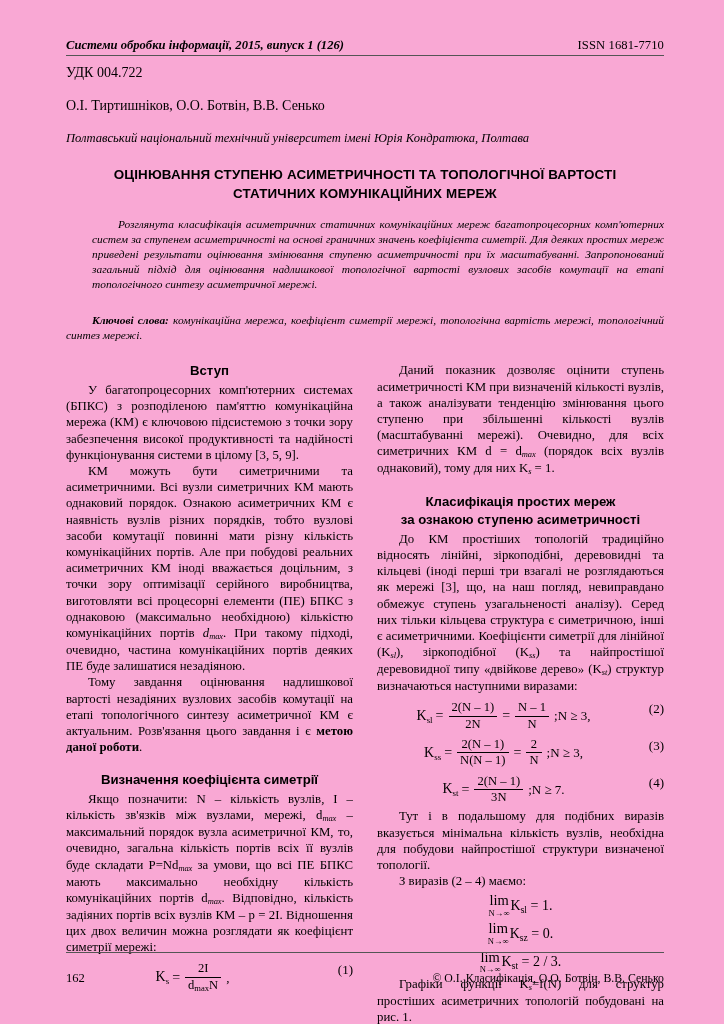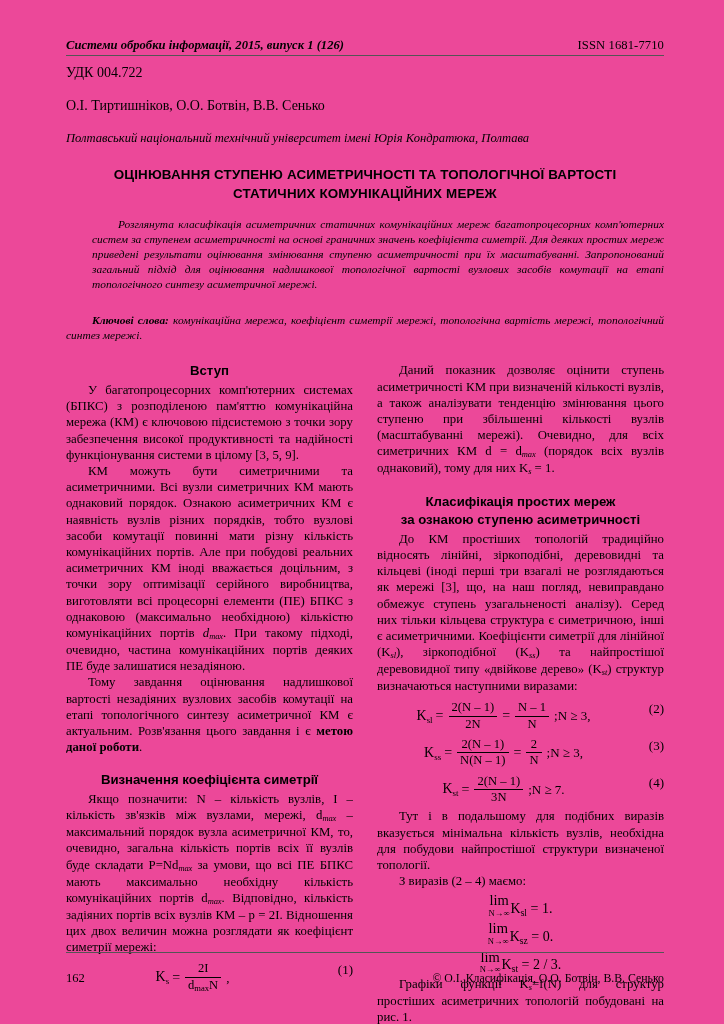--- a/index.html
+++ b/index.html
@@ -8,21 +8,21 @@
     background: #ffffff;
   }
   body {
     font-family: "Liberation Serif", serif;
     color: #000000;
   }
   .page {
     position: relative;
     width: 724px;
     height: 1024px;
-    background: #ec4899;
+    background: #f9a8d4;
     box-sizing: border-box;
     padding: 0;
     overflow: hidden;
   }
   .inner {
     position: absolute;
     left: 66px;
     top: 38px;
     width: 598px;
   }
@@ -189,21 +189,21 @@
   .cond { font-size: 13px; }
 
   
   .limrow {
     display: flex;
     justify-content: center;
     margin: 4px 0 2px 0;
   }
   .limblock {
     display: inline-flex;
-    align-items: flex-end;
+    align-items: center;
     gap: 1px;
   }
   .lim {
     display: inline-flex;
     flex-direction: column;
     align-items: center;
     line-height: 1;
   }
   .lim .top { font-size: 14.5px; }
   .lim .bot { font-size: 8.6px; margin-top: 1px; }

